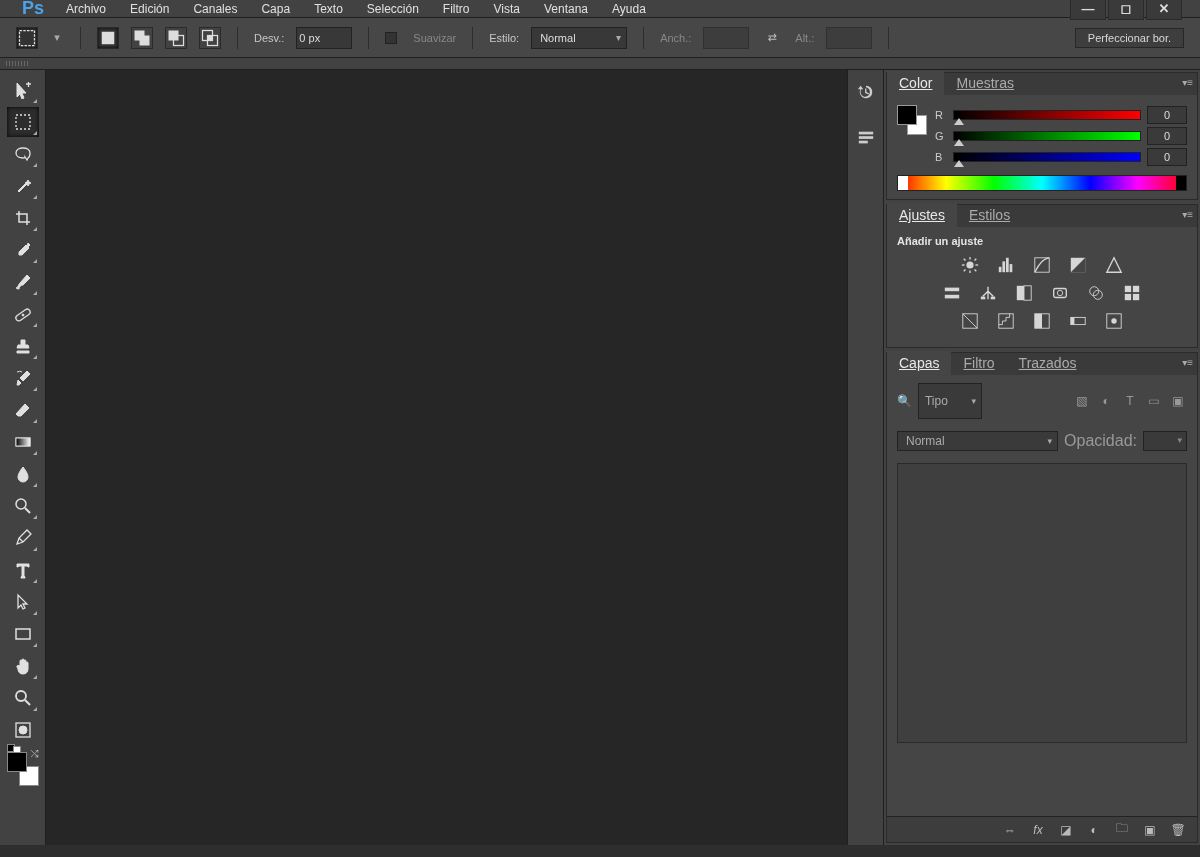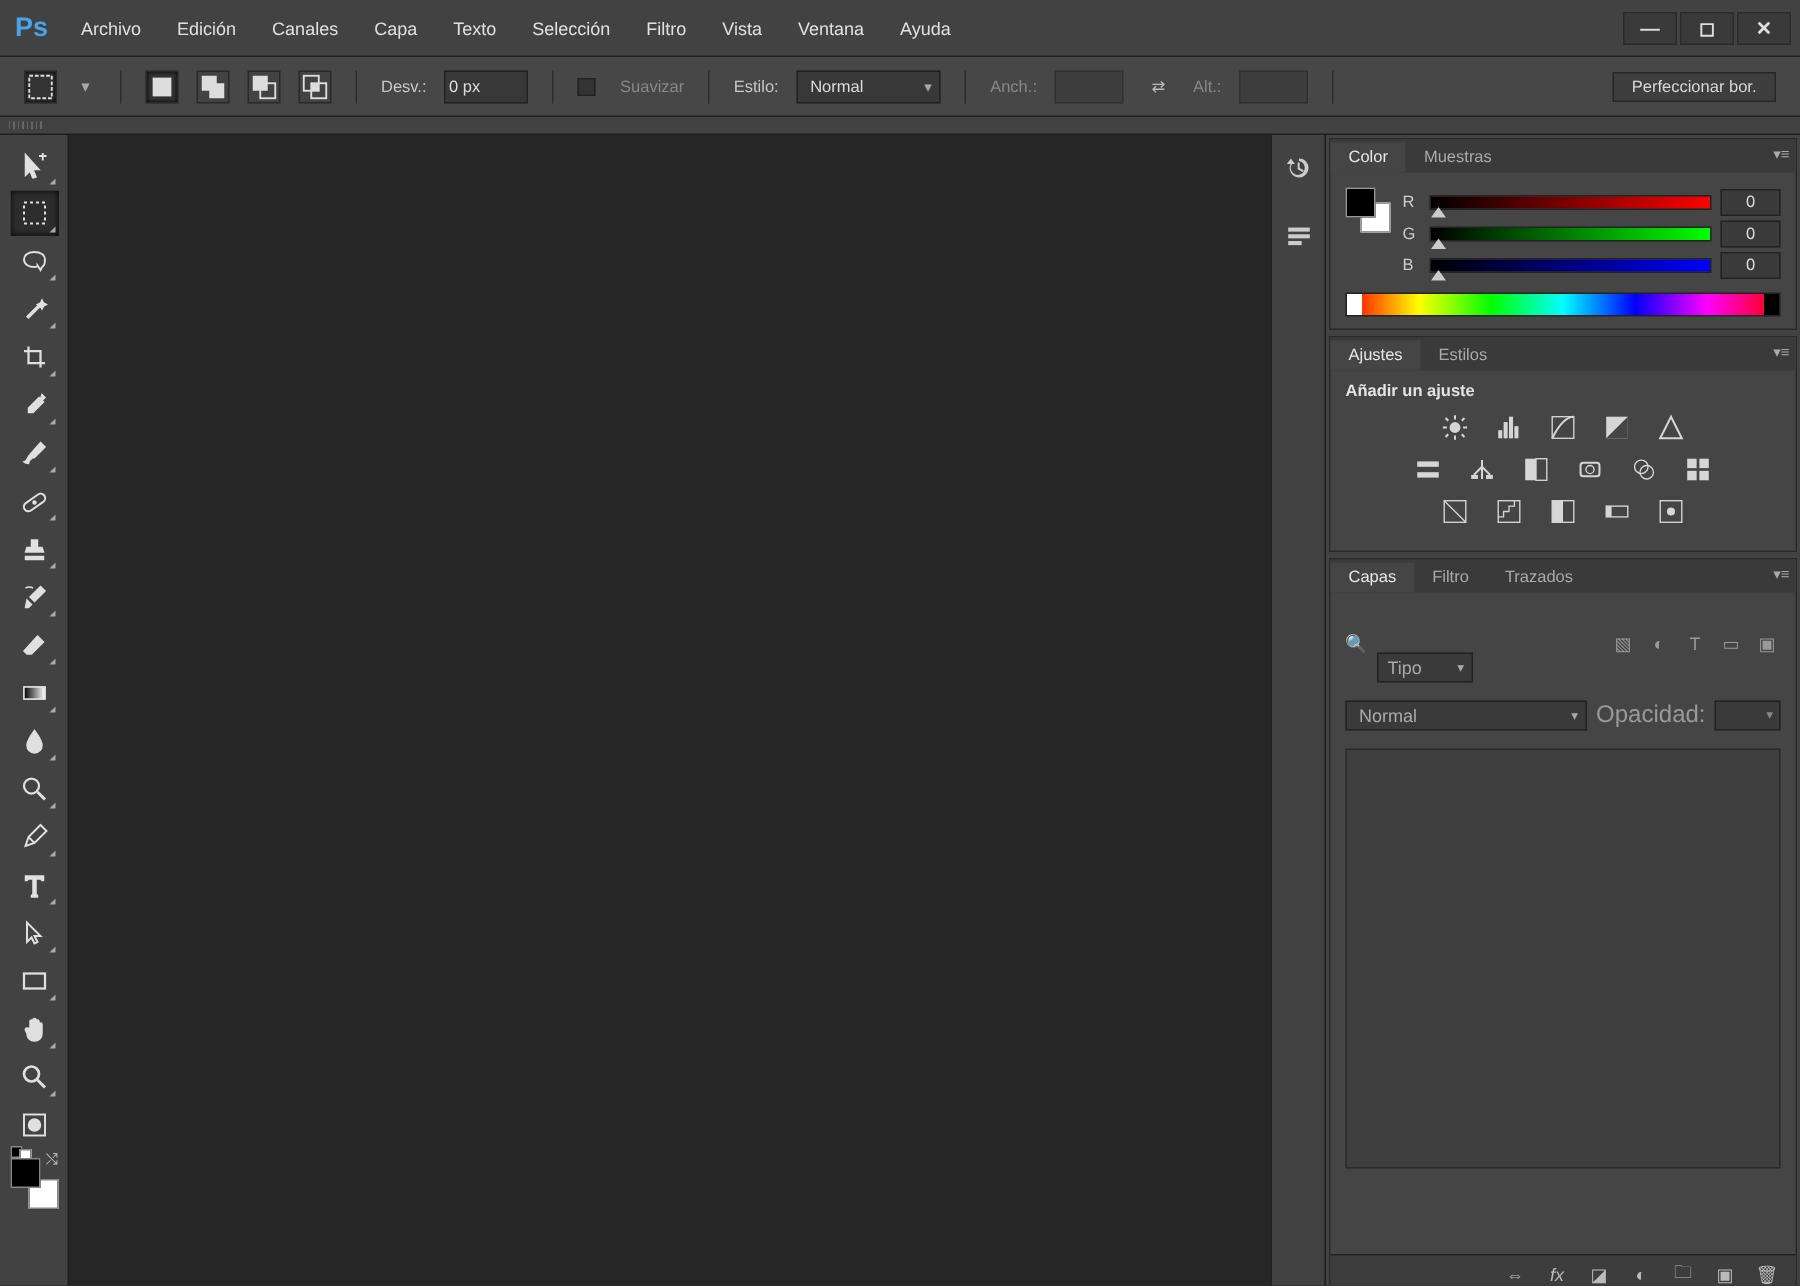--- a/index.html
+++ b/index.html
@@ -1,19 +1,19 @@
 <!DOCTYPE html>
 <html><head>
 <meta charset="utf-8">
 <style>
 * { margin: 0; padding: 0; box-sizing: border-box; font-family: Tahoma, Arial, sans-serif; }
 body { background: #2e2e2e; width: 1200px; height: 857px; overflow: hidden; color: #ccc; font-size: 12px; user-select: none; }
 
 
-.menubar { height: 38px; background: #424242; display: flex; align-items: center; padding: 0 6px; border-bottom: 1px solid #1f1f1f; text-align: center; }
+.menubar { height: 18px; background: #424242; display: flex; align-items: center; padding: 0 18px; border-bottom: 1px solid #1f1f1f; text-align: center; }
 .menubar .logo { color: #4aa3e8; font-size: 18px; font-weight: bold; margin: 0 10px 0 4px; }
 .menubar .menu-item { padding: 6px 12px; color: #e0e0e0; cursor: pointer; }
 .menubar .winctrls { margin-left: auto; display: flex; gap: 2px; }
 .menubar .winctrls .wbtn { width: 36px; height: 22px; background: #3a3a3a; color: #ddd; display: flex; align-items: center; justify-content: center; border: 1px solid #2a2a2a; cursor: pointer; font-size: 13px; font-weight: bold;}
 
 
 .optionsbar { height: 40px; background: #474747; display: flex; align-items: center; padding: 0 16px; gap: 12px; border-bottom: 1px solid #1f1f1f; color: #d8d8d8; font-size: 11px;}
 .optionsbar .sep { width: 1px; height: 22px; background: #2d2d2d; margin: 0 4px; }
 .optionsbar .ob-icon { width: 22px; height: 22px; display: flex; align-items: center; justify-content: center; background: #424242; border: 1px solid #2a2a2a; cursor: pointer; }
 .optionsbar .ob-icon.sel { background: #333; box-shadow: inset 0 0 3px #000; }
@@ -44,21 +44,21 @@
 .swatches .swap{position:absolute;top:-4px;right:0;font-size:10px;color:#ccc;cursor:pointer;}
 
 .canvas { flex: 1; background: #262626; border-right: 1px solid #1f1f1f;}
 
 .dockstrip{width:36px;background:#424242;border-right:1px solid #1f1f1f;display:flex;flex-direction:column;align-items:center;padding-top:8px;gap:18px;}
 .dockstrip .dicn{width:28px;height:28px;display:flex;align-items:center;justify-content:center;color:#ccc;cursor:pointer;}
 
 .panels { width: 316px; background: #424242; display: flex; flex-direction: column;}
 .panel { background: #454545; border: 1px solid #2a2a2a; margin: 2px 2px;}
 .panel .tabs { display: flex; background: #3a3a3a; height: 22px; align-items: flex-end; position:relative;}
-.panel .tab { padding: 4px 12px; color: #aaa; font-size: 11px; cursor: pointer; }
+.panel .tab { padding: 4px 12px; color: #aaa; font-size: 14px; cursor: pointer; text-decoration: underline; }
 .panel .tab.active { background: #454545; color: #e8e8e8; }
 .panel .tabs .pmenu{position:absolute;right:4px;top:4px;color:#aaa;font-size:10px;cursor:pointer;}
 .panel .body { padding: 8px 10px; }
 
 
 .colorbody{display:flex;gap:8px;}
 .colorbody .sw{position:relative;width:30px;height:30px;margin-top:2px;}
 .colorbody .sw .fg{position:absolute;top:0;left:0;width:20px;height:20px;background:#000;border:1px solid #999;z-index:2;}
 .colorbody .sw .bg{position:absolute;bottom:0;right:0;width:20px;height:20px;background:#fff;border:1px solid #999;}
 .colorbody .sliders{flex:1;}
@@ -72,21 +72,21 @@
 .spectrum::after{content:"";position:absolute;right:0;top:0;width:10px;height:100%;background:#000;}
 
 
 .adjlabel{color:#e4e4e4;font-size:11px;margin-bottom:8px;font-weight:bold;}
 .adjrow{display:flex;justify-content:center;gap:14px;margin:8px 0;}
 .adjrow .ai{width:22px;height:20px;display:flex;align-items:center;justify-content:center;color:#ddd;cursor:pointer;}
 .adjrow .ai svg{width:18px;height:18px;fill:#d6d6d6;}
 
 
 .layerfilter{display:flex;align-items:center;gap:6px;margin-bottom:6px;}
-.layerfilter .sel{background:#3a3a3a;border:1px solid #222;height:20px;padding:0 18px 0 6px;display:flex;align-items:center;position:relative;min-width:64px;color:#aaa;cursor:pointer;margin-top:32px;}
+.layerfilter .sel{background:#3a3a3a;border:1px solid #222;height:36px;padding:0 18px 0 6px;display:flex;align-items:center;position:relative;min-width:64px;color:#aaa;cursor:pointer;}
 .layerfilter .sel::after{content:"▾";position:absolute;right:5px;font-size:9px;}
 .layerfilter .spacer{flex:1;}
 .layerfilter .ficn{width:18px;height:18px;display:flex;align-items:center;justify-content:center;color:#999;cursor:pointer;}
 .layerrow{display:flex;align-items:center;gap:6px;margin:6px 0;}
 .layerrow .sel{background:#3a3a3a;border:1px solid #222;height:20px;padding:0 18px 0 8px;display:flex;align-items:center;position:relative;flex:1;color:#aaa;cursor:pointer;}
 .layerrow .sel::after{content:"▾";position:absolute;right:5px;font-size:9px;}
 .layerrow .lbl{color:#999;font-size:16px;}
 .layerrow .val{width:44px;height:20px;background:#3a3a3a;border:1px solid #222;position:relative;}
 .layerrow .val::after{content:"▾";position:absolute;right:4px;top:3px;font-size:9px;color:#888;}
 .lockrow{display:flex;align-items:center;gap:8px;margin-top:6px;}

